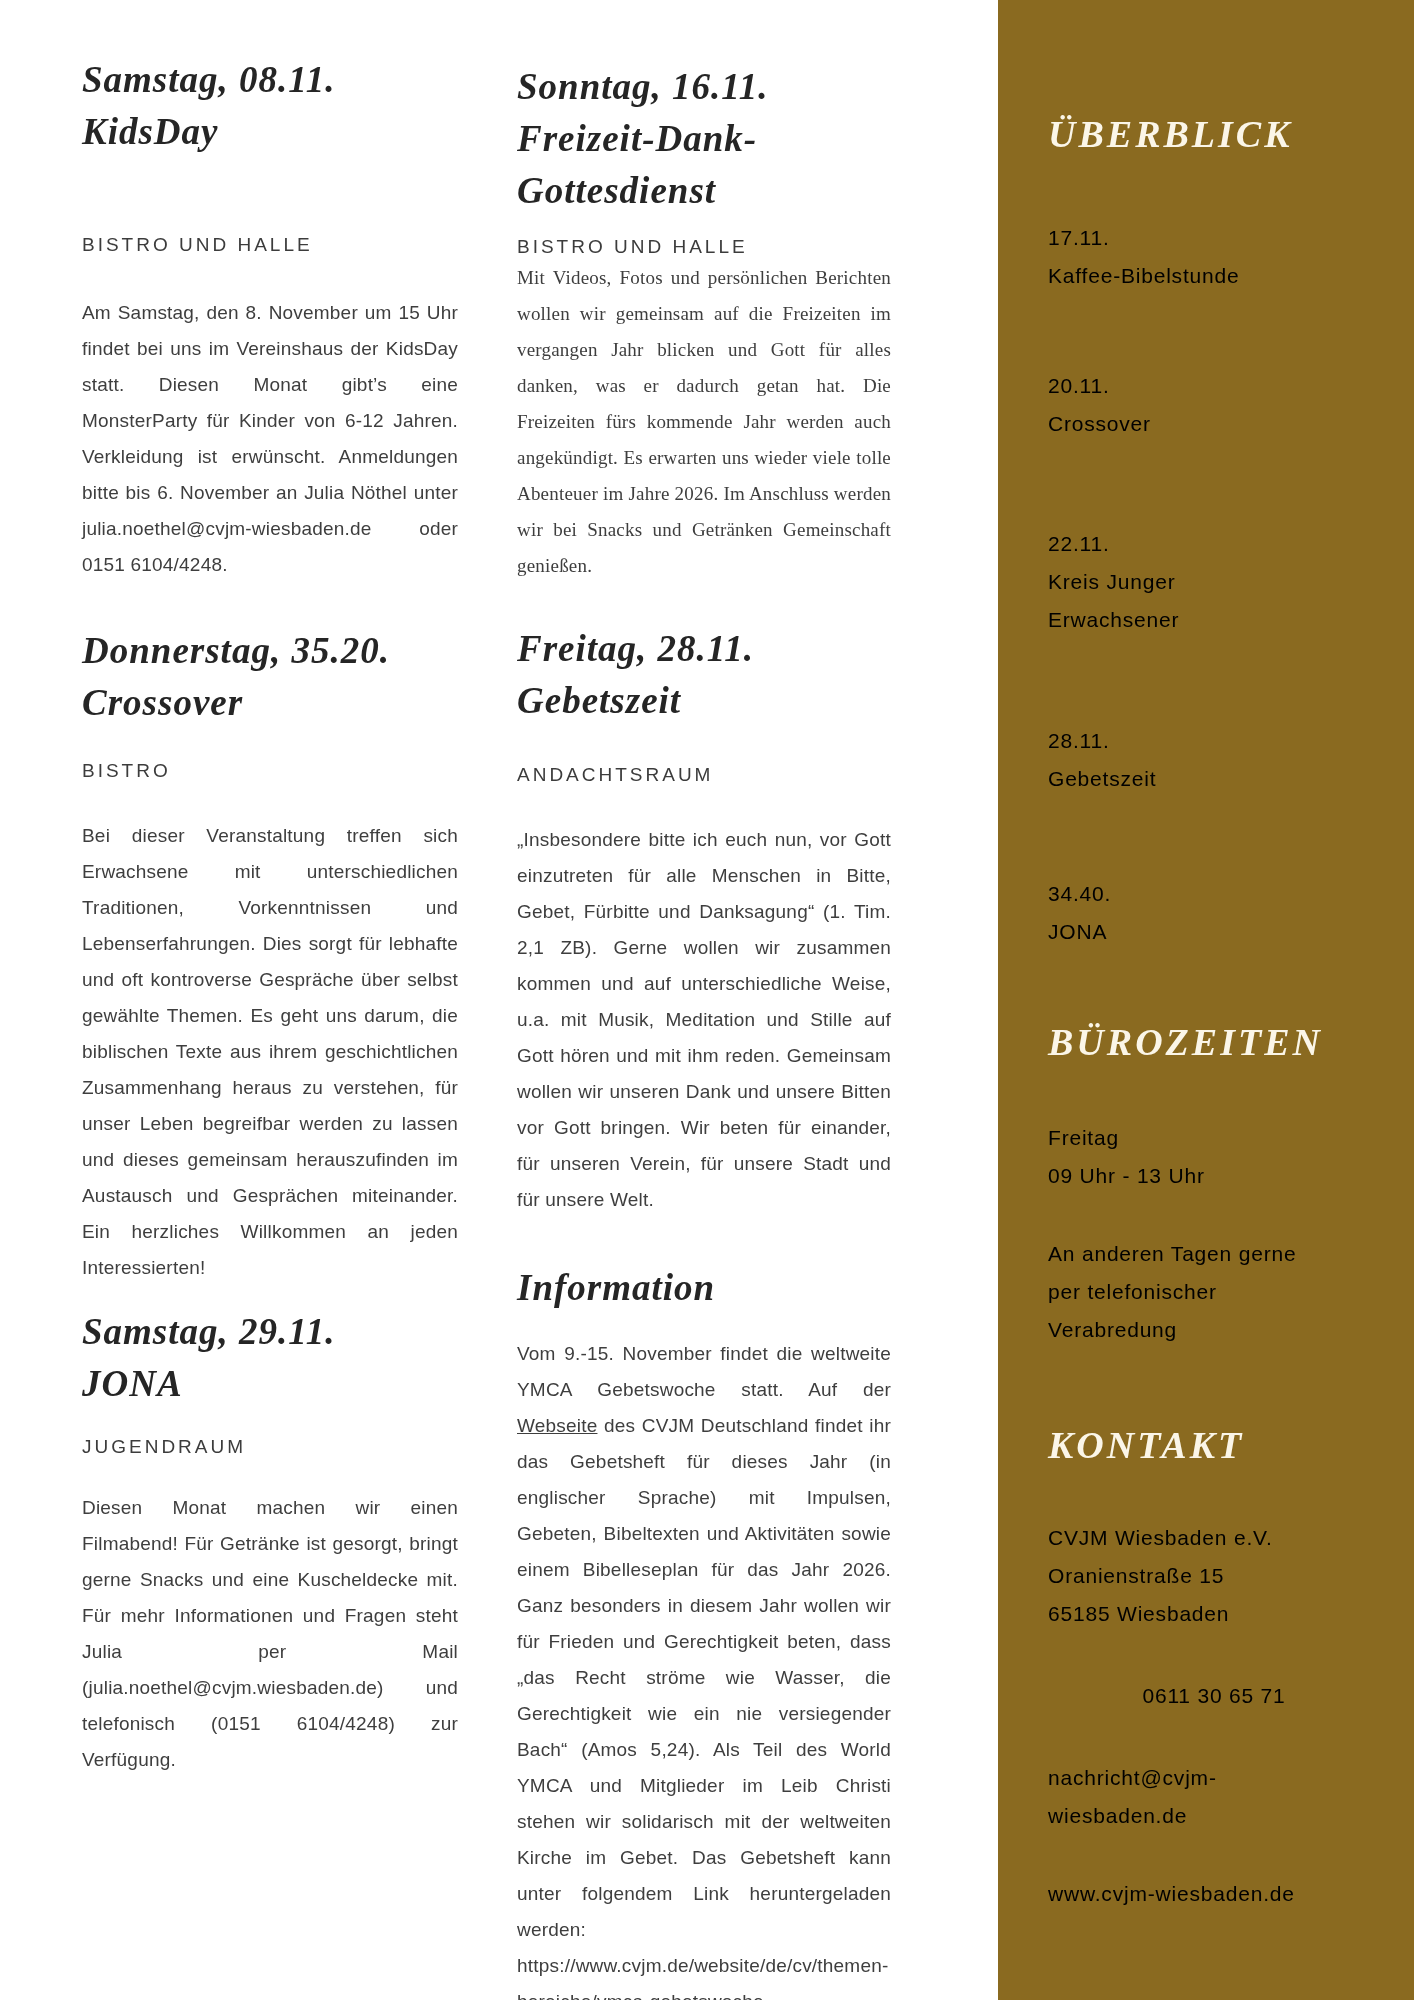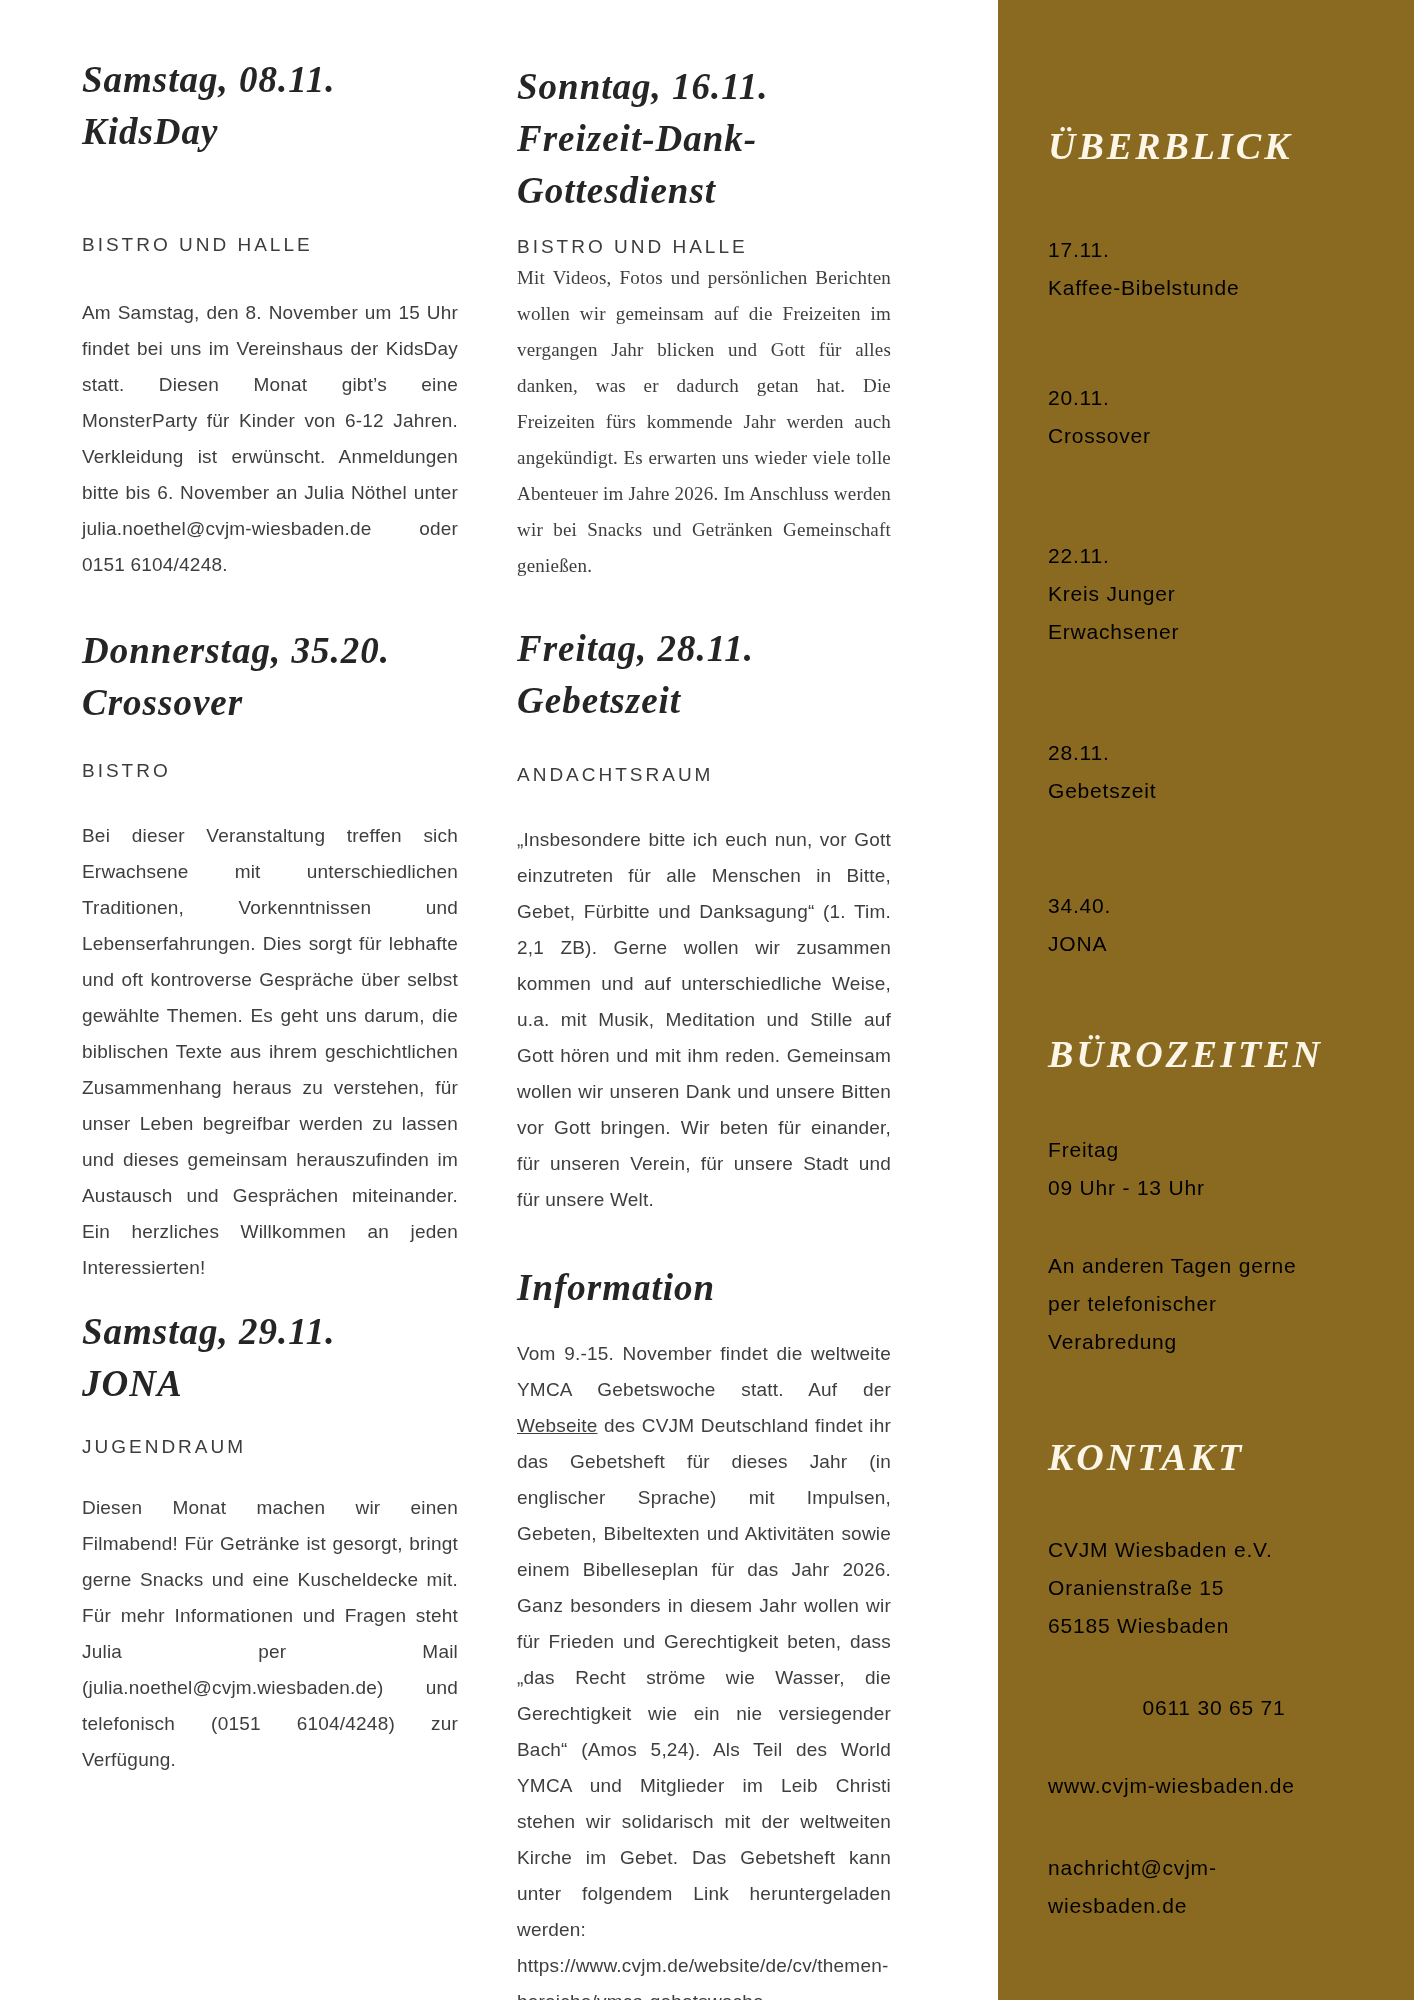--- a/index.html
+++ b/index.html
@@ -38,21 +38,21 @@
   .c2s1 .sec-label{margin-top:17px;}
   .c2s1 .body-text{font-family:Liberation Serif, serif;}
   .c2s2 .sec-title{margin-top:39px;}
   .c2s2 .sec-label{margin-top:35px;}
   .c2s2 .body-text{margin-top:34px;}
   .c2s3 .sec-title{margin-top:44px;}
   .c2s3 .body-text{margin-top:22px;}
   
   .sidebar{
     position:absolute;left:998px;top:0;width:416px;height:2000px;
-    background:#8a6a20;box-sizing:border-box;padding:12px 34px 0 50px;
+    background:#8a6a20;box-sizing:border-box;padding:0 34px 0 50px;
     color:#f7f1df;
   }
   .sb-heading{
     font-family:"Liberation Serif", serif;font-style:italic;font-weight:600;
     font-size:38px;line-height:48px;letter-spacing:3px;color:#fbf6e8;
   }
   .sb-text{
     font-size:21px;line-height:38px;letter-spacing:0.8px;color:#000000;
     white-space:pre-line;
   }
@@ -134,16 +134,16 @@
 09 Uhr - 13 Uhr</div>
   <div class="sb-text sb-office-note">An anderen Tagen gerne
 per telefonischer
 Verabredung</div>
 
   <div class="sb-heading sb-contact-heading">KONTAKT</div>
   <div class="sb-text sb-address">CVJM Wiesbaden e.V.
 Oranienstraße 15
 65185 Wiesbaden</div>
   <div class="sb-text sb-phone">0611 30 65 71</div>
-  <div class="sb-text sb-web">www.cvjm-wiesbaden.de</div>
   <div class="sb-text sb-email">nachricht@cvjm-
 wiesbaden.de</div>
+  <div class="sb-text sb-web">www.cvjm-wiesbaden.de</div>
 </aside>
 
 </body></html>

